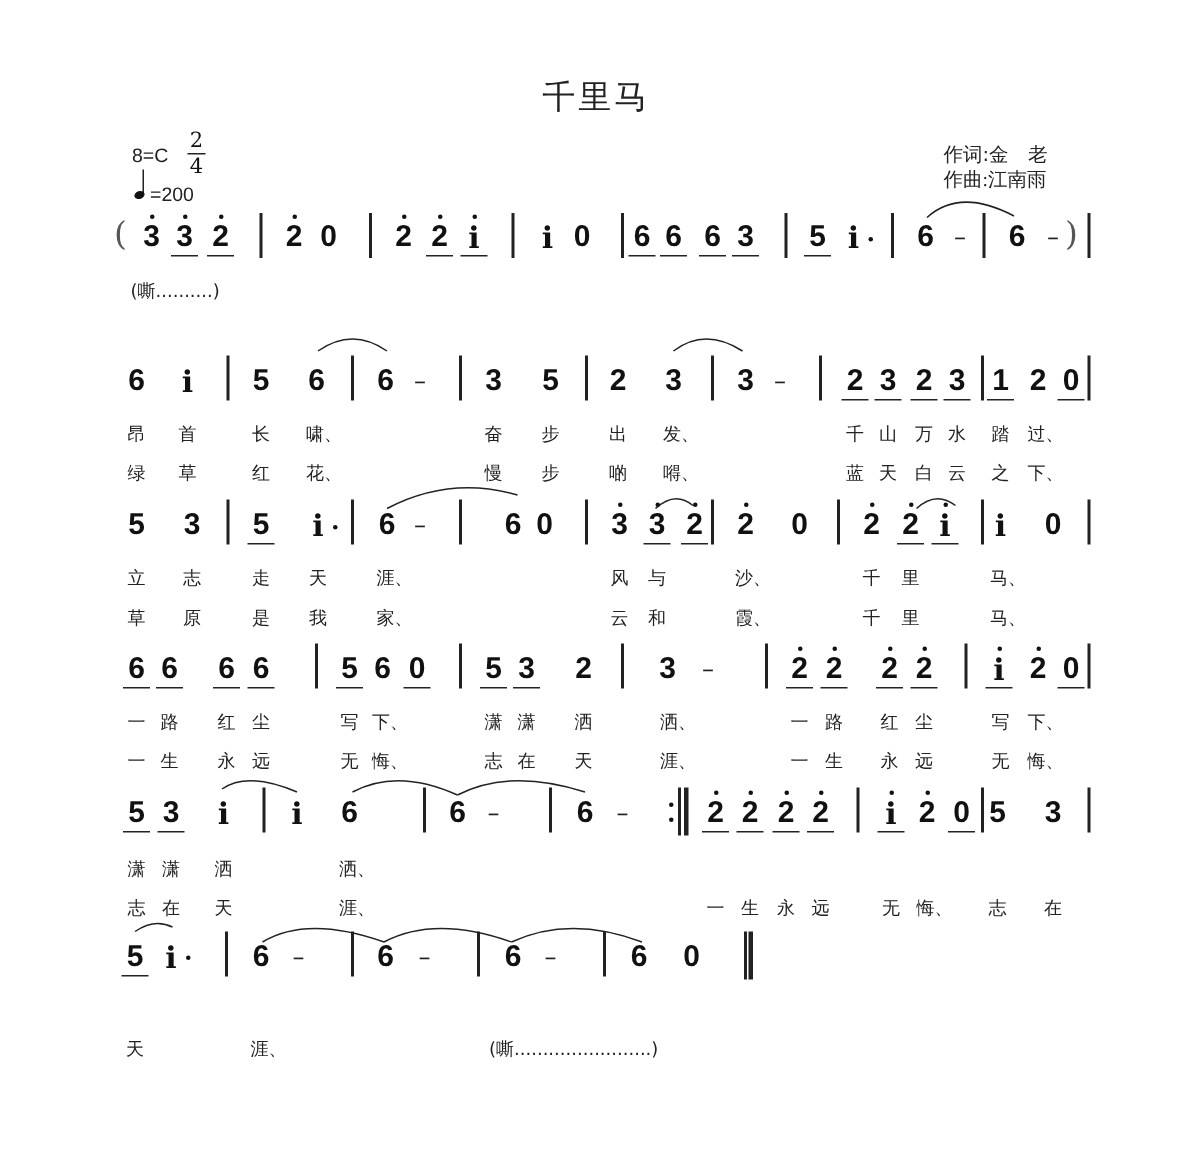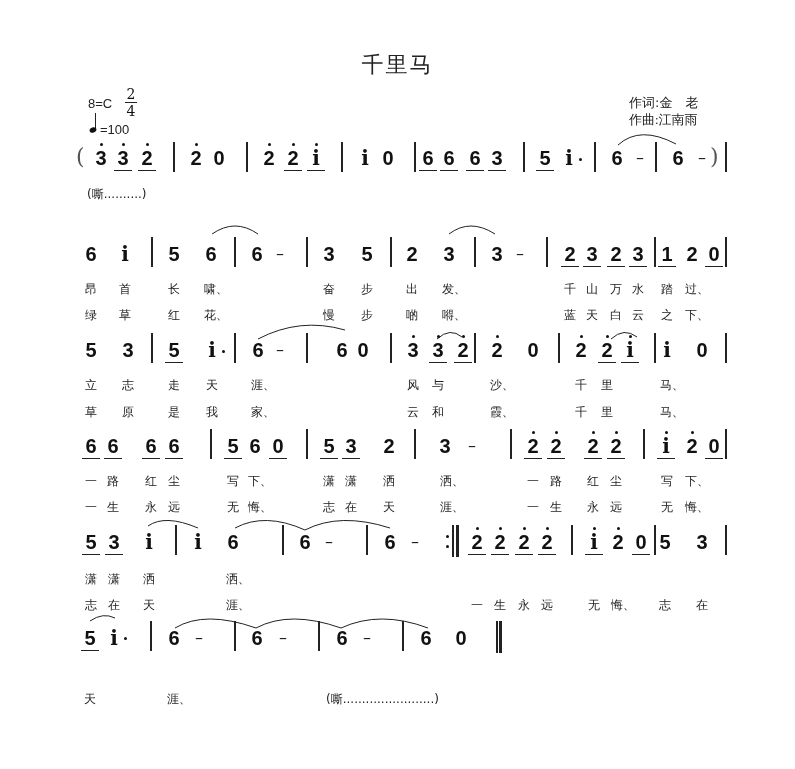--- a/index.html
+++ b/index.html
@@ -30,21 +30,21 @@
 <div class="abs meta" style="left:88px;top:96px;">8=C</div>
 <div class="frac" style="left:124px;top:87px;">2</div>
 <div class="abs" style="left:125px;top:102px;width:12px;border-top:1px solid #222;"></div>
 <div class="frac" style="left:124px;top:104px;">4</div>
 <div class="abs" style="left:89px;top:112px;">
   <svg width="10" height="22" viewBox="0 0 10 22">
       <line x1="6.5" y1="1" x2="6.5" y2="17" stroke="#222" stroke-width="1"></line>
       <ellipse cx="4" cy="18" rx="3.5" ry="2.6" fill="#111" transform="rotate(-20 4 18)"></ellipse>
     </svg>
 </div>
-<div class="abs meta" style="left:100px;top:122px;">=100</div>
+<div class="abs meta" style="left:100px;top:122px;">=200</div>
 <div class="abs credit" style="top:94px;">作词:金　老</div>
 <div class="abs credit" style="top:111px;font-family:Liberation Serif, serif;">作曲:江南雨</div>
 
 <svg class="slurs" width="795" height="769">
   <g fill="none" stroke="#222" stroke-width="1">
 
     <path d="M618 145 Q640 125 676 144"></path>
 
     <path d="M212 234 Q235 218 258 234"></path>
     <path d="M449 234 Q470 218 495 234"></path>

